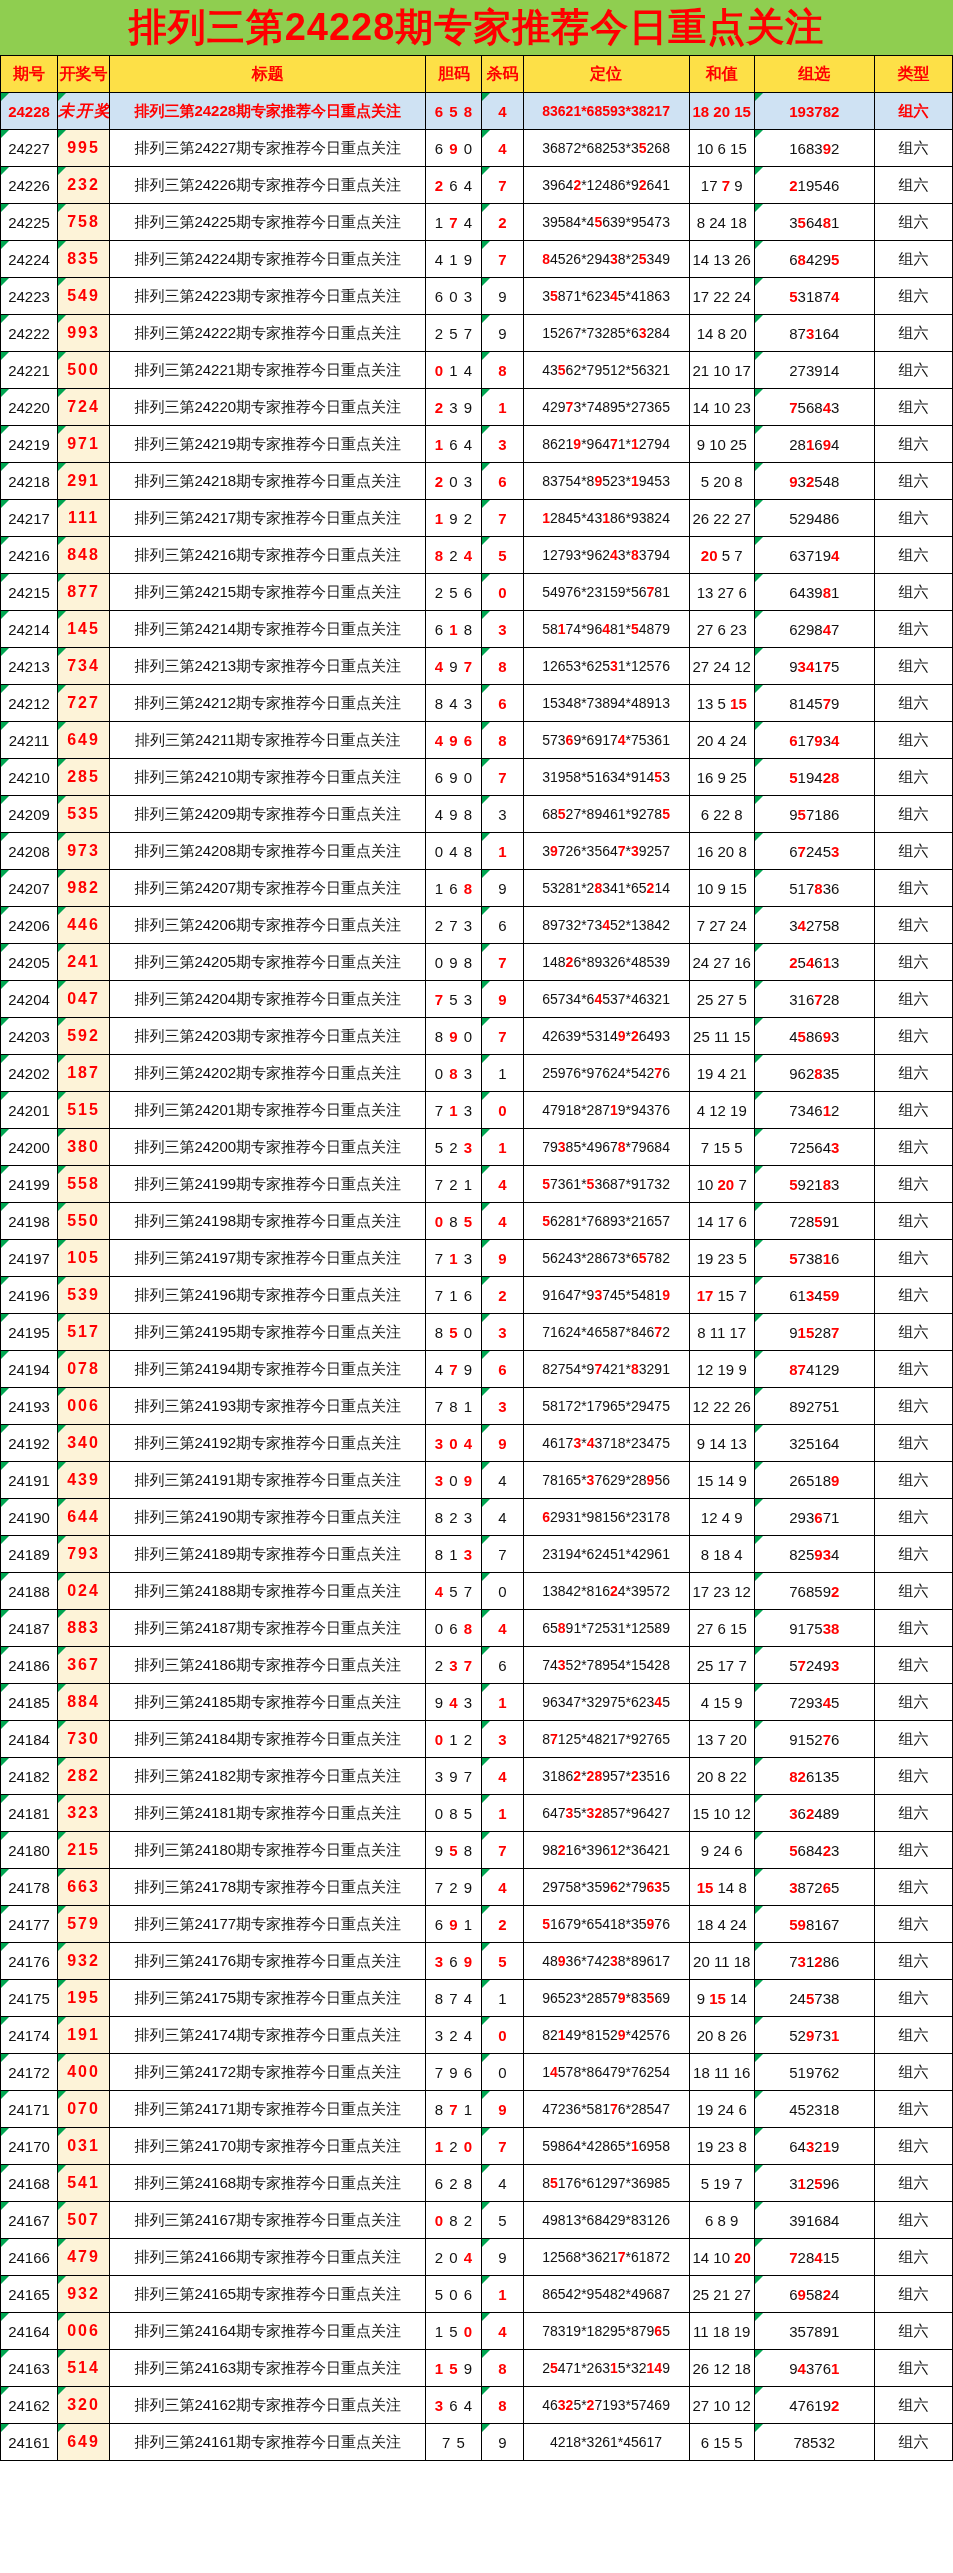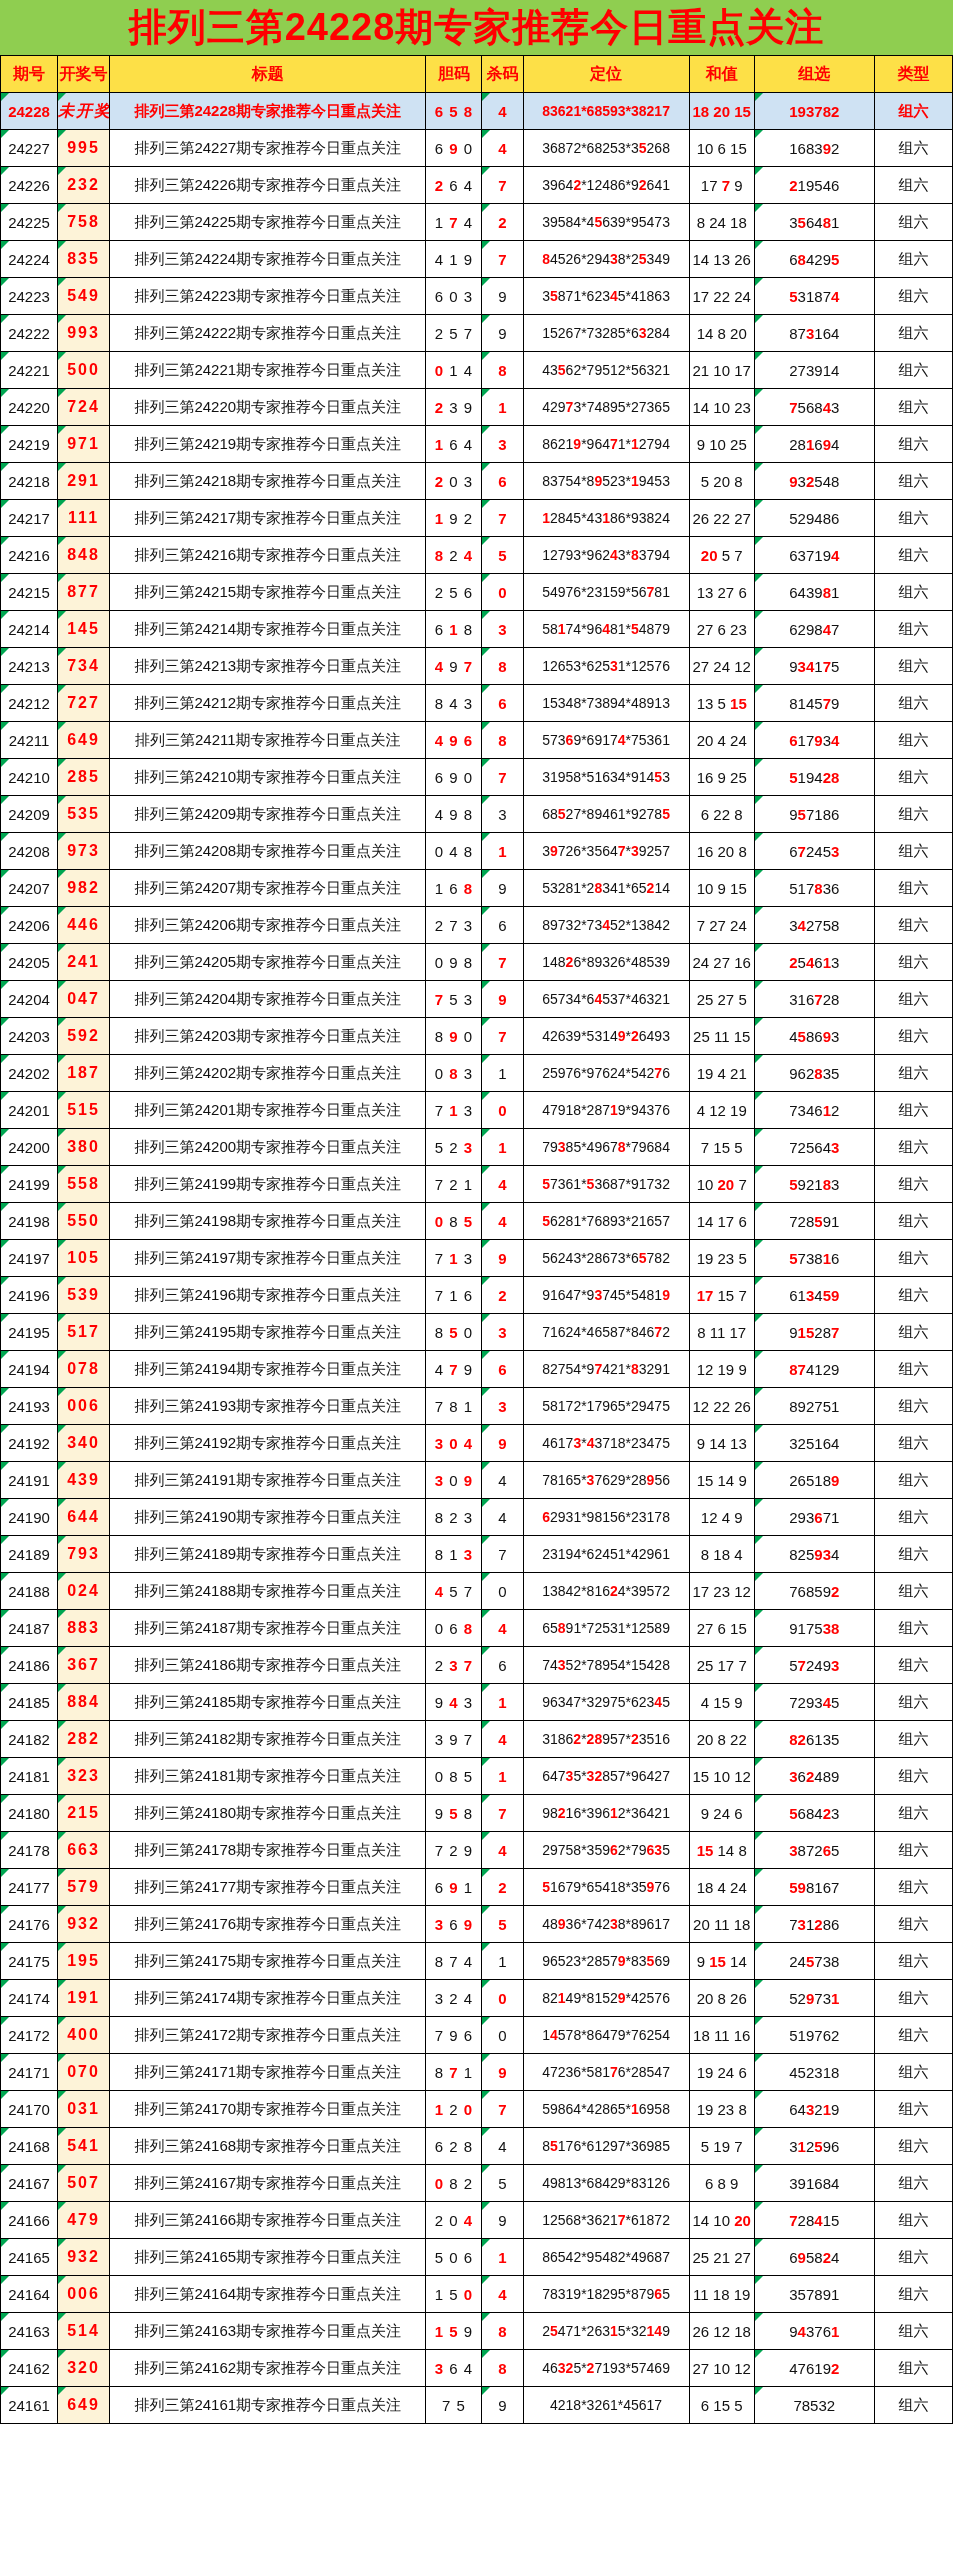--- a/index.html
+++ b/index.html
@@ -541,20 +541,31 @@
         <td class="col-draw"><i class="tri"></i>884</td>
         <td class="col-title">排列三第24185期专家推荐今日重点关注</td>
         <td class="col-dan">9 <span class="r">4</span> 3</td>
         <td class="col-kill"><i class="tri"></i><span class="r">1</span></td>
         <td class="col-position">96347*32975*623<span class="r">4</span>5</td>
         <td class="col-sum">4 15 9</td>
         <td class="col-group"><i class="tri"></i>7293<span class="r">4</span>5</td>
         <td class="col-type">组六</td>
       </tr>
       <tr>
+        <td class="col-period"><i class="tri"></i>24184</td>
+        <td class="col-draw"><i class="tri"></i>730</td>
+        <td class="col-title">排列三第24184期专家推荐今日重点关注</td>
+        <td class="col-dan"><span class="r">0</span> 1 2</td>
+        <td class="col-kill"><i class="tri"></i><span class="r">3</span></td>
+        <td class="col-position">8<span class="r">7</span>125*48217*92765</td>
+        <td class="col-sum">13 7 20</td>
+        <td class="col-group"><i class="tri"></i>9152<span class="r">7</span>6</td>
+        <td class="col-type">组六</td>
+      </tr>
+      <tr>
         <td class="col-period"><i class="tri"></i>24182</td>
         <td class="col-draw"><i class="tri"></i>282</td>
         <td class="col-title">排列三第24182期专家推荐今日重点关注</td>
         <td class="col-dan">3 9 7</td>
         <td class="col-kill"><i class="tri"></i><span class="r">4</span></td>
         <td class="col-position">3186<span class="r">2</span>*<span class="r">28</span>957*<span class="r">2</span>3516</td>
         <td class="col-sum">20 8 22</td>
         <td class="col-group"><i class="tri"></i><span class="r">82</span>6135</td>
         <td class="col-type">组六</td>
       </tr>

